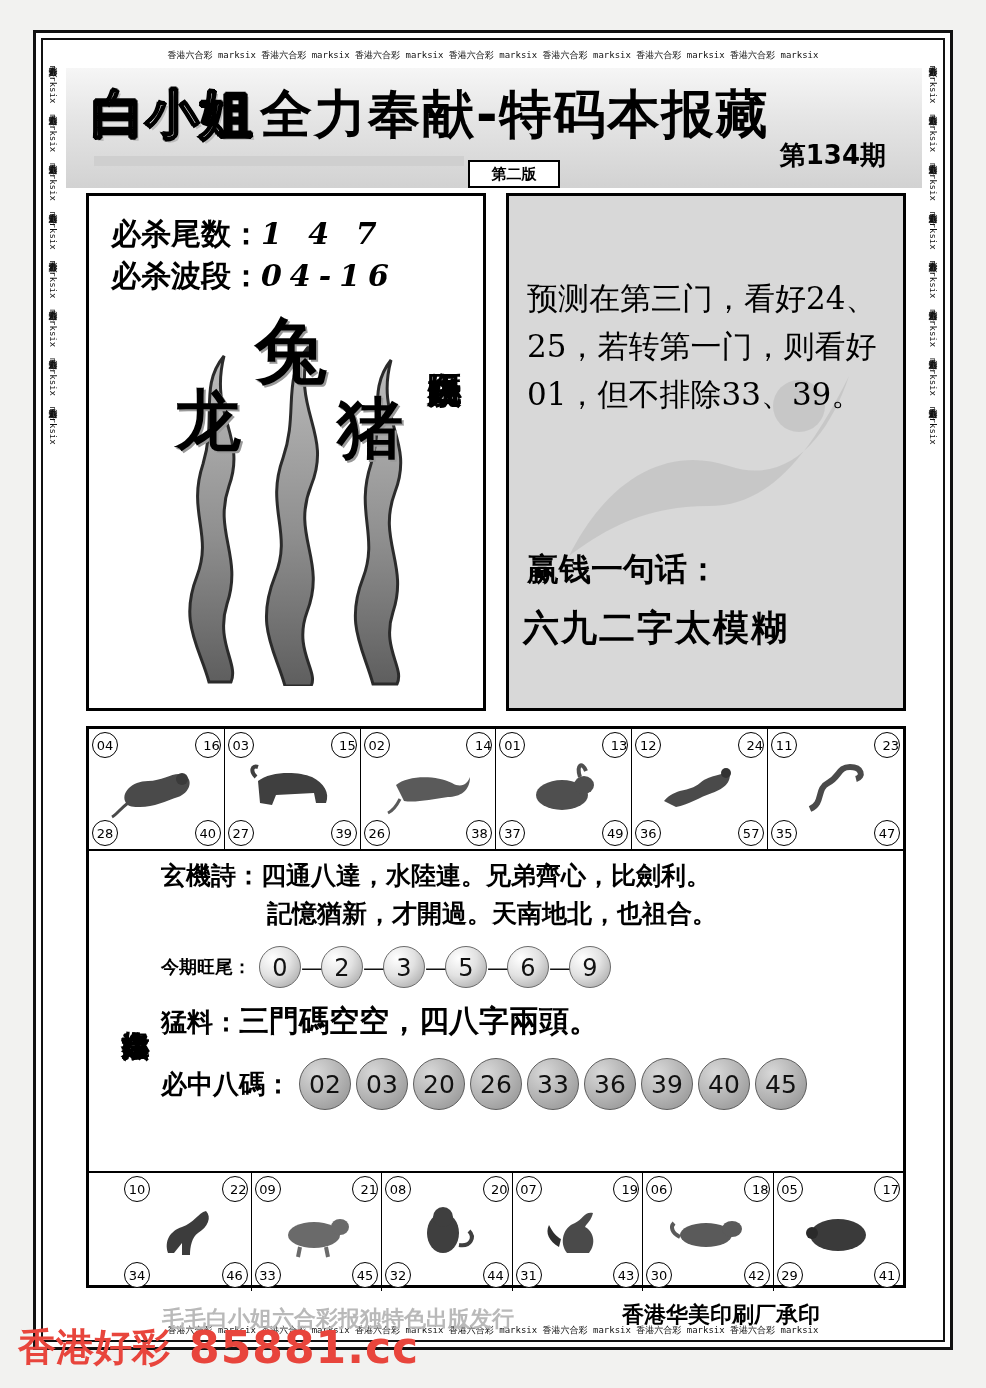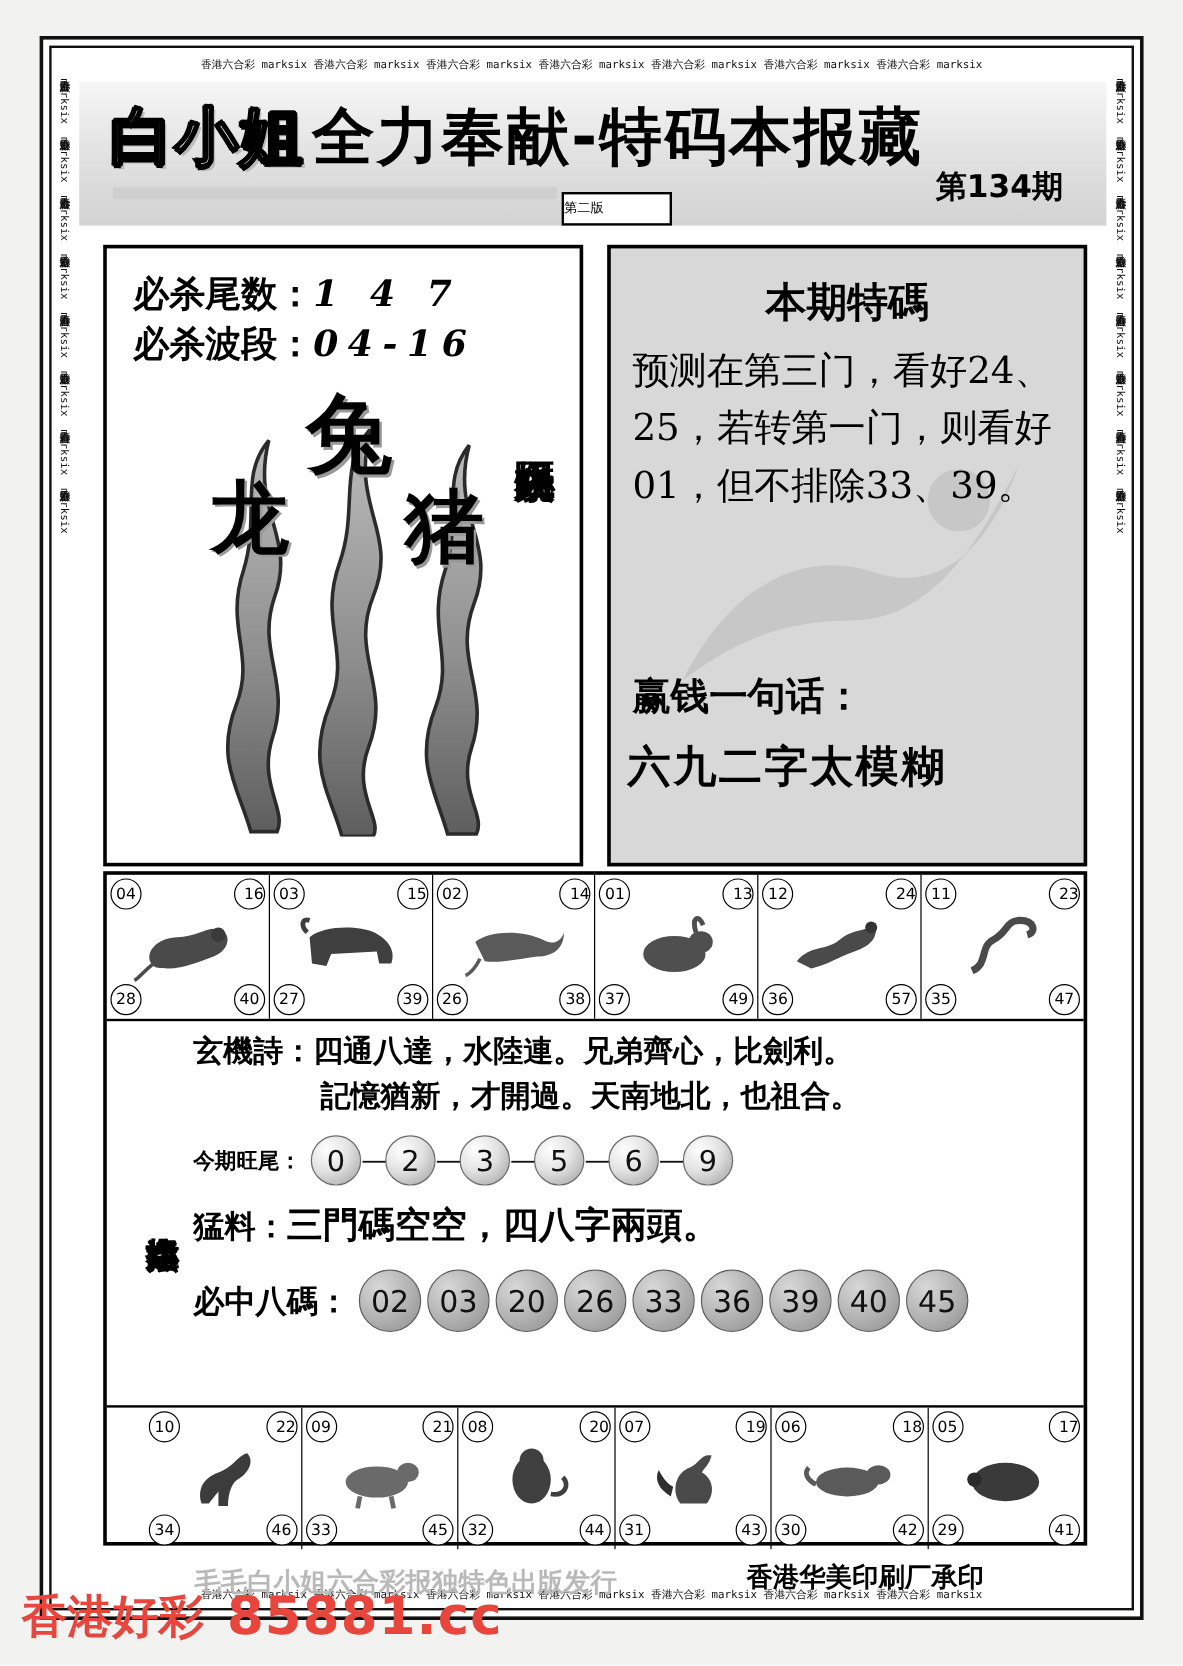--- a/index.html
+++ b/index.html
@@ -68,30 +68,30 @@
       3px 3px 0 #bbb;
     padding-right:6px;
   }
   .issue{
     position:absolute;right:36px;top:70px;
     font-size:26px;font-weight:bold;color:#000;
     font-family:"DejaVu Sans","Liberation Sans",sans-serif;
   }
   .edition{
     position:absolute;left:402px;top:92px;
-    width:88px;height:24px;line-height:24px;text-align:left;
+    width:88px;height:24px;line-height:24px;text-align:center;
     border:2px solid #000;background:#fff;
-    font-size:11px;font-weight:normal;color:#000;
+    font-size:15px;font-weight:bold;color:#000;
   }
   .mast-underline{
     position:absolute;left:28px;top:88px;width:370px;height:10px;
     background:#cfcfcf;
   }
   
-  .panels{position:relative;margin-top:16px;height:526px;}
+  .panels{position:relative;margin-top:5px;height:526px;}
   .panel-left{
     position:absolute;left:20px;top:0;width:400px;height:518px;
     border:3px solid #000;background:#fff;box-sizing:border-box;
   }
   .panel-right{
     position:absolute;left:440px;top:0;width:400px;height:518px;
     border:3px solid #000;background:#d8d8d8;box-sizing:border-box;
     overflow:hidden;
   }
   .kill-line{
@@ -313,21 +313,20 @@
         <div class="vert-label">白小姐火烧区</div>
       </div>
 
       <div class="panel-right">
         <div class="ghost">
           <svg width="320" height="330" viewBox="0 0 320 330">
             <path d="M20 240 C60 160 120 130 180 150 C240 170 280 120 300 60 C260 140 220 190 160 190 C100 190 60 210 20 240 Z" fill="#555"></path>
             <circle cx="250" cy="90" r="26" fill="#555"></circle>
           </svg>
         </div>
-        <div class="rp-title">本期特碼</div>
         <div class="rp-body">预测在第三门，看好24、25，若转第一门，则看好01，但不排除33、39。</div>
         <div class="rp-sub">赢钱一句话：</div>
         <div class="rp-sub2">六九二字太模糊</div>
       </div>
     </div>
 
     <div class="lower">
 
       <div class="animal-strip">
 

